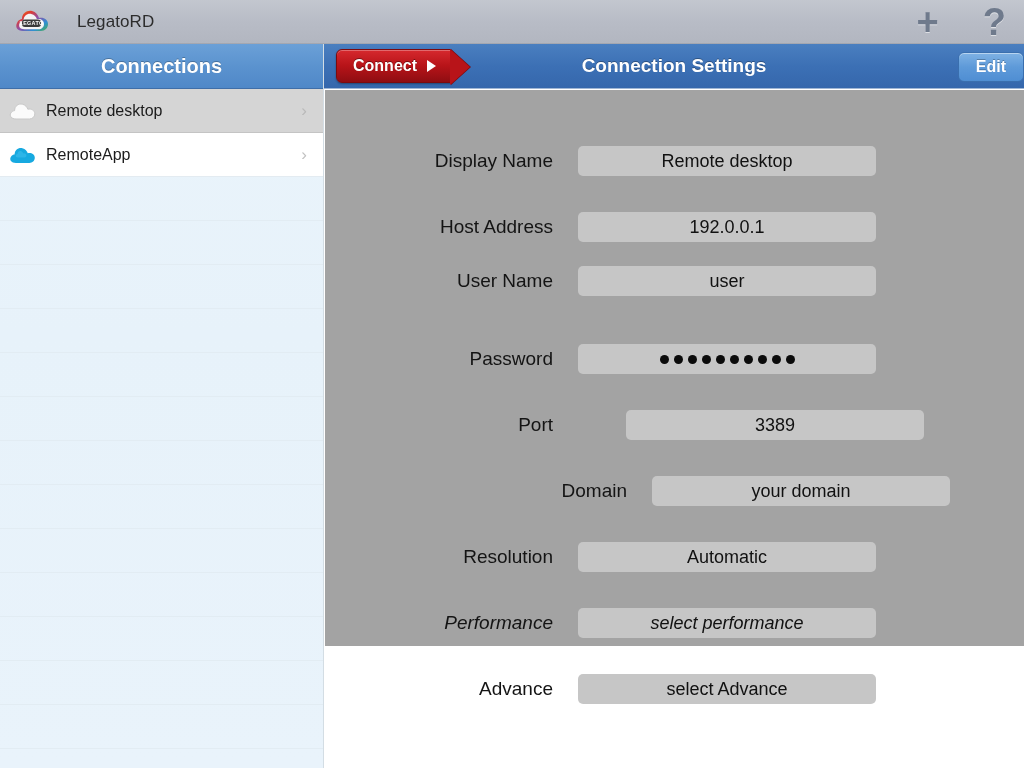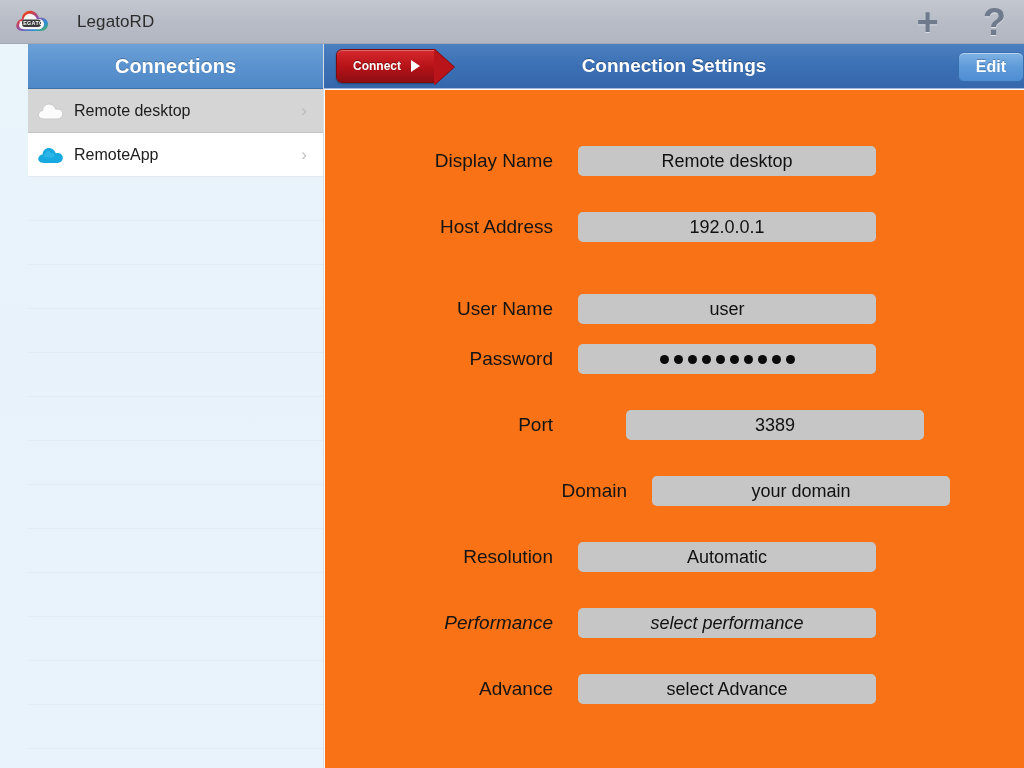--- a/index.html
+++ b/index.html
@@ -32,21 +32,20 @@
   }
   .icon-plus { font-size: 38px; }
   .icon-help { font-size: 38px; }
 
   
   .sidebar {
     position: absolute; left: 0; top: 44px; width: 324px; height: 724px;
     background: linear-gradient(to bottom, #eaf4fb 0%, #e7f2fa 40%, #e9f3fb 100%);
     border-right: 1px solid #d3dde4;
     overflow: hidden;
-    padding-left: 28px;
   }
   .sidebar-header {
     height: 45px; width: 100%;
     background: linear-gradient(to bottom, #6ba0d7 0%, #5b93cf 50%, #4f88c8 100%);
     border-bottom: 1px solid #3f6ea8;
     display: flex; align-items: center; justify-content: center;
   }
   .sidebar-header-title {
     color: #ffffff; font-size: 20px; font-weight: bold;
     text-shadow: 0 -1px 0 rgba(0,0,0,.25);
@@ -90,21 +89,21 @@
   }
   .connect-btn::after {
     content: ""; position: absolute; left: 100%; top: -1px;
     width: 0; height: 0;
     border-top: 18px solid transparent;
     border-bottom: 18px solid transparent;
     border-left: 20px solid #b81419;
     filter: drop-shadow(1px 0 0 #7c0a0e);
   }
   .connect-label {
-    color: #ffffff; font-size: 12px; font-weight: bold;
+    color: #ffffff; font-size: 16px; font-weight: bold;
     text-shadow: 0 -1px 0 rgba(0,0,0,.4); margin-right: 10px;
   }
   .connect-arrow {
     width: 0; height: 0;
     border-top: 6px solid transparent;
     border-bottom: 6px solid transparent;
     border-left: 9px solid #ffffff;
   }
   .edit-btn {
     position: absolute; right: 0; top: 8px;
@@ -114,22 +113,22 @@
     border: 1px solid #3a6fae; border-radius: 6px;
     box-shadow: inset 0 1px 0 rgba(255,255,255,.45);
   }
   .edit-label {
     color: #ffffff; font-size: 16px; font-weight: bold;
     text-shadow: 0 -1px 0 rgba(0,0,0,.25);
   }
 
   
   .content {
-    position: absolute; left: 325px; top: 90px; width: 699px; height: 678px;
-    background: #f97316;
+    position: absolute; left: 325px; top: 90px; width: 699px; height: 556px;
+    background: #a3a3a3;
   }
   .form-row {
     position: absolute; left: 0; width: 699px; height: 30px;
     display: flex; align-items: center;
   }
   .form-label {
     width: 253px; text-align: right; padding-right: 25px;
     font-size: 19px; color: #141414;
   }
   .form-field {
@@ -232,21 +231,21 @@
         <div class="form-field">
           <span class="form-value">Remote desktop</span>
         </div>
       </div>
       <div class="form-row" style="top: 122px;">
         <div class="form-label">Host Address</div>
         <div class="form-field">
           <span class="form-value">192.0.0.1</span>
         </div>
       </div>
-      <div class="form-row" style="top: 204px;">
+      <div class="form-row" style="top: 176px;">
         <div class="form-label">User Name</div>
         <div class="form-field">
           <span class="form-value">user</span>
         </div>
       </div>
       <div class="form-row" style="top: 254px;">
         <div class="form-label">Password</div>
         <div class="form-field">
           <div class="pw-dots">
             <span class="pw-dot"></span>

